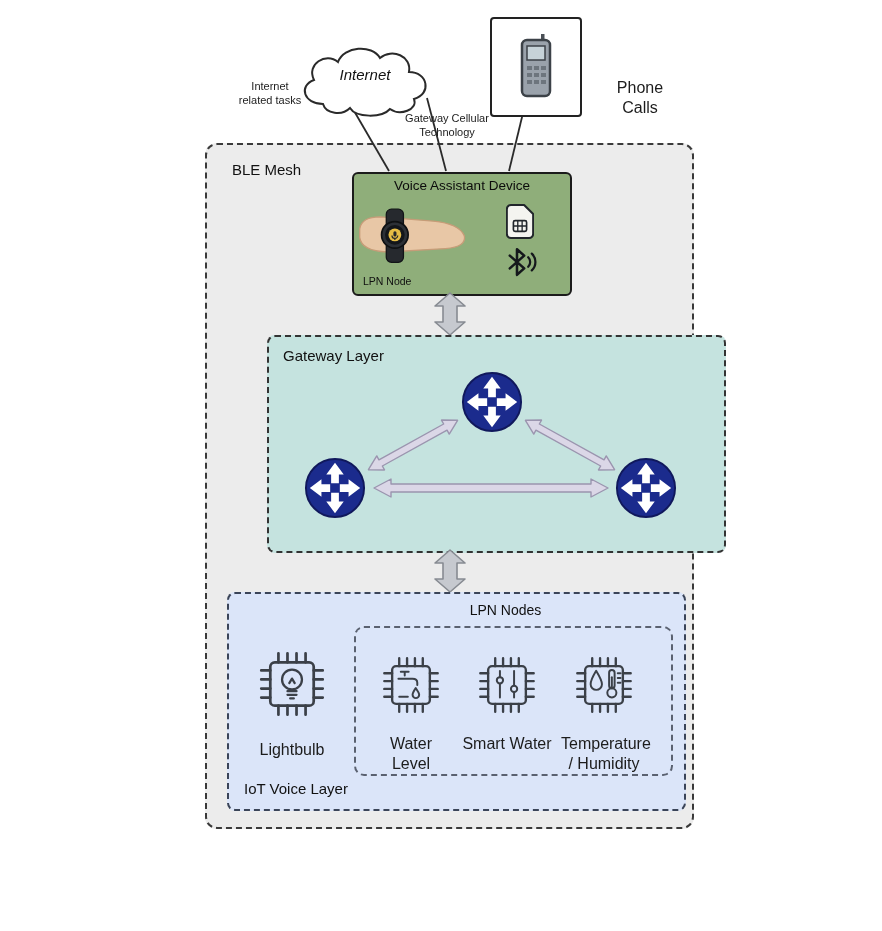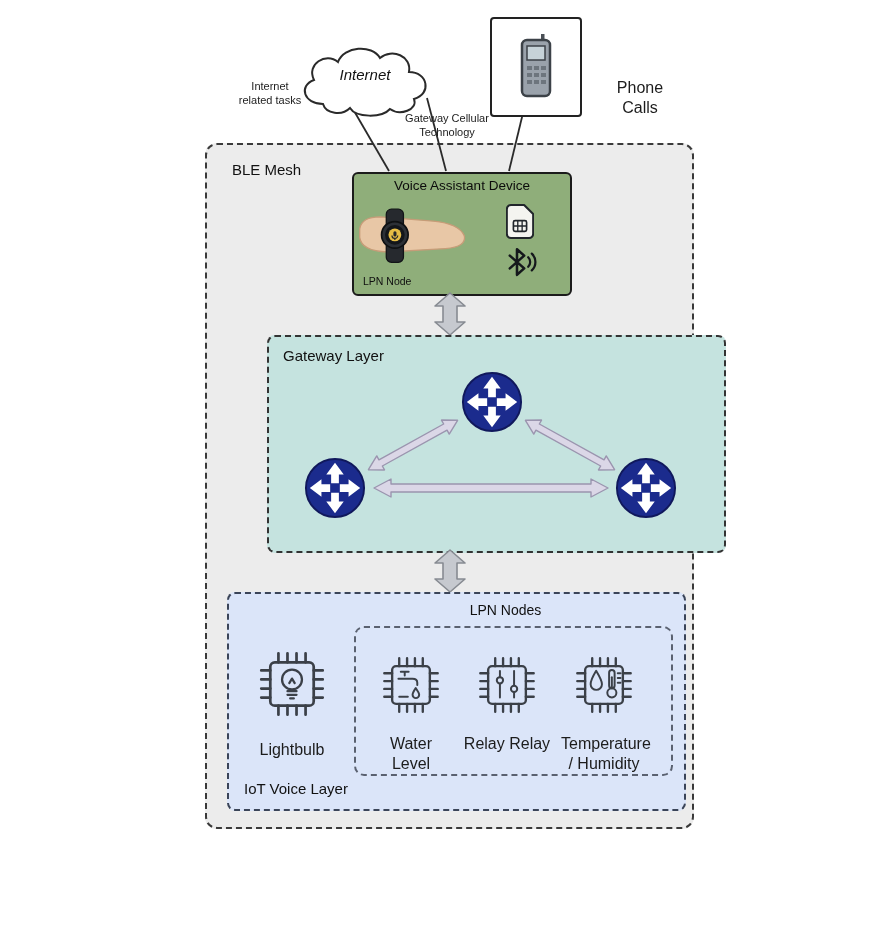--- a/index.html
+++ b/index.html
@@ -176,21 +176,21 @@
       </svg>
       <div class="dev-label" style="left:142px;top:140px;width:80px">Water Level</div>
 
       <svg class="abs" style="left:245px;top:58px" width="66" height="66" viewBox="0 0 84 84">
         <path class="chip-stroke" d="M27 8V18M37 8V18M47 8V18M57 8V18M27 66V76M37 66V76M47 66V76M57 66V76M8 27H18M8 37H18M8 47H18M8 57H18M66 27H76M66 37H76M66 47H76M66 57H76"></path>
         <rect class="chip-stroke" x="18" y="18" width="48" height="48" rx="5"></rect>
         <path class="chip-glyph" d="M33 24 V58 M51 24 V58" stroke-width="2.8"></path>
         <circle class="knob" cx="33" cy="36" r="4"></circle>
         <circle class="knob" cx="51" cy="47" r="4"></circle>
       </svg>
-      <div class="dev-label" style="left:233px;top:140px;width:90px">Relay Relay</div>
+      <div class="dev-label" style="left:233px;top:140px;width:90px">Smart Water</div>
 
       <svg class="abs" style="left:342px;top:58px" width="66" height="66" viewBox="0 0 84 84">
         <path class="chip-stroke" d="M27 8V18M37 8V18M47 8V18M57 8V18M27 66V76M37 66V76M47 66V76M57 66V76M8 27H18M8 37H18M8 47H18M8 57H18M66 27H76M66 37H76M66 47H76M66 57H76"></path>
         <rect class="chip-stroke" x="18" y="18" width="48" height="48" rx="5"></rect>
         <path class="chip-glyph" d="M32 24 C29 29 25 36 25 41 A7.2 7.2 0 0 0 39.4 41 C39.4 36 35 29 32 24 Z"></path>
         <rect class="chip-glyph" x="48.5" y="23" width="7" height="23" rx="3.5" stroke-width="2.4"></rect>
         <path class="chip-glyph" d="M52 32 V45" stroke-width="2.4"></path>
         <circle class="chip-glyph" cx="52" cy="52" r="5.8" stroke-width="2.4"></circle>
         <path class="chip-glyph" d="M59.5 27 H63 M59.5 33 H63 M59.5 39 H63" stroke-width="2"></path>
       </svg>

